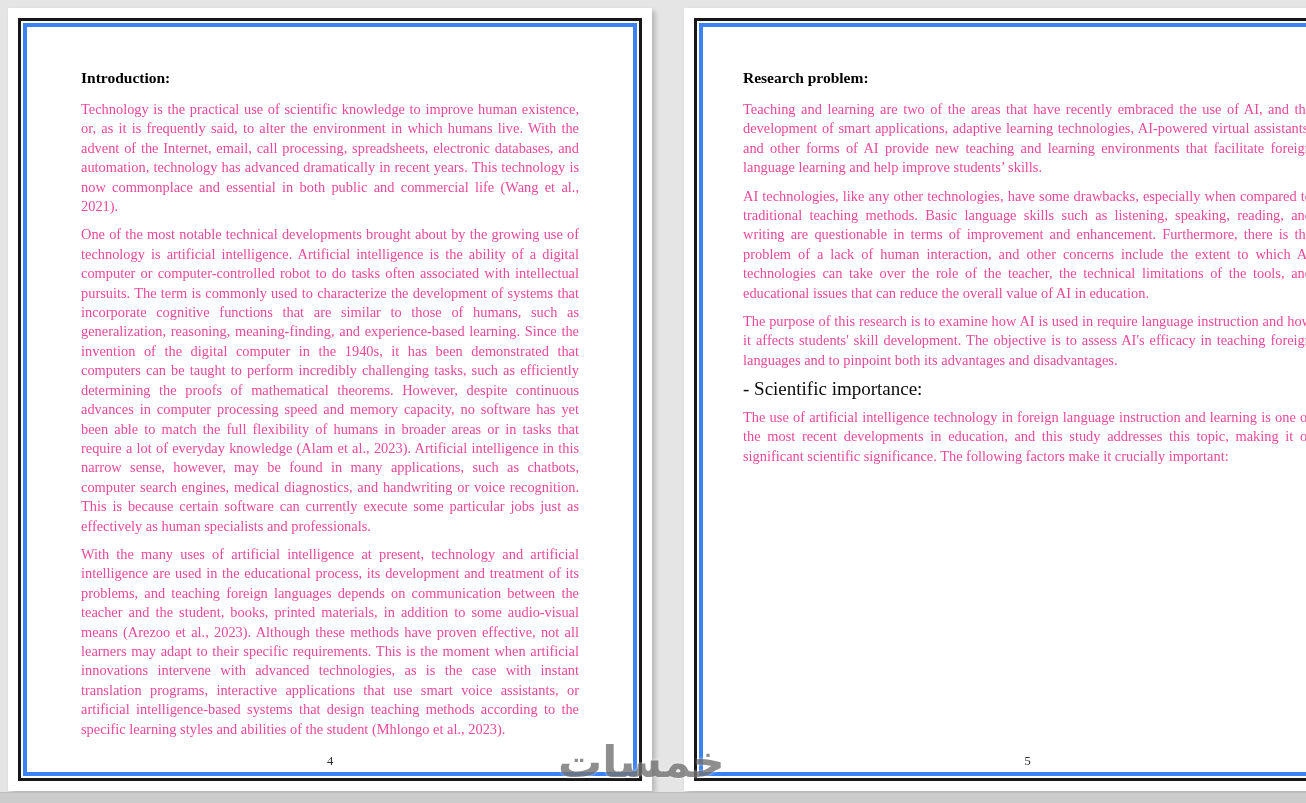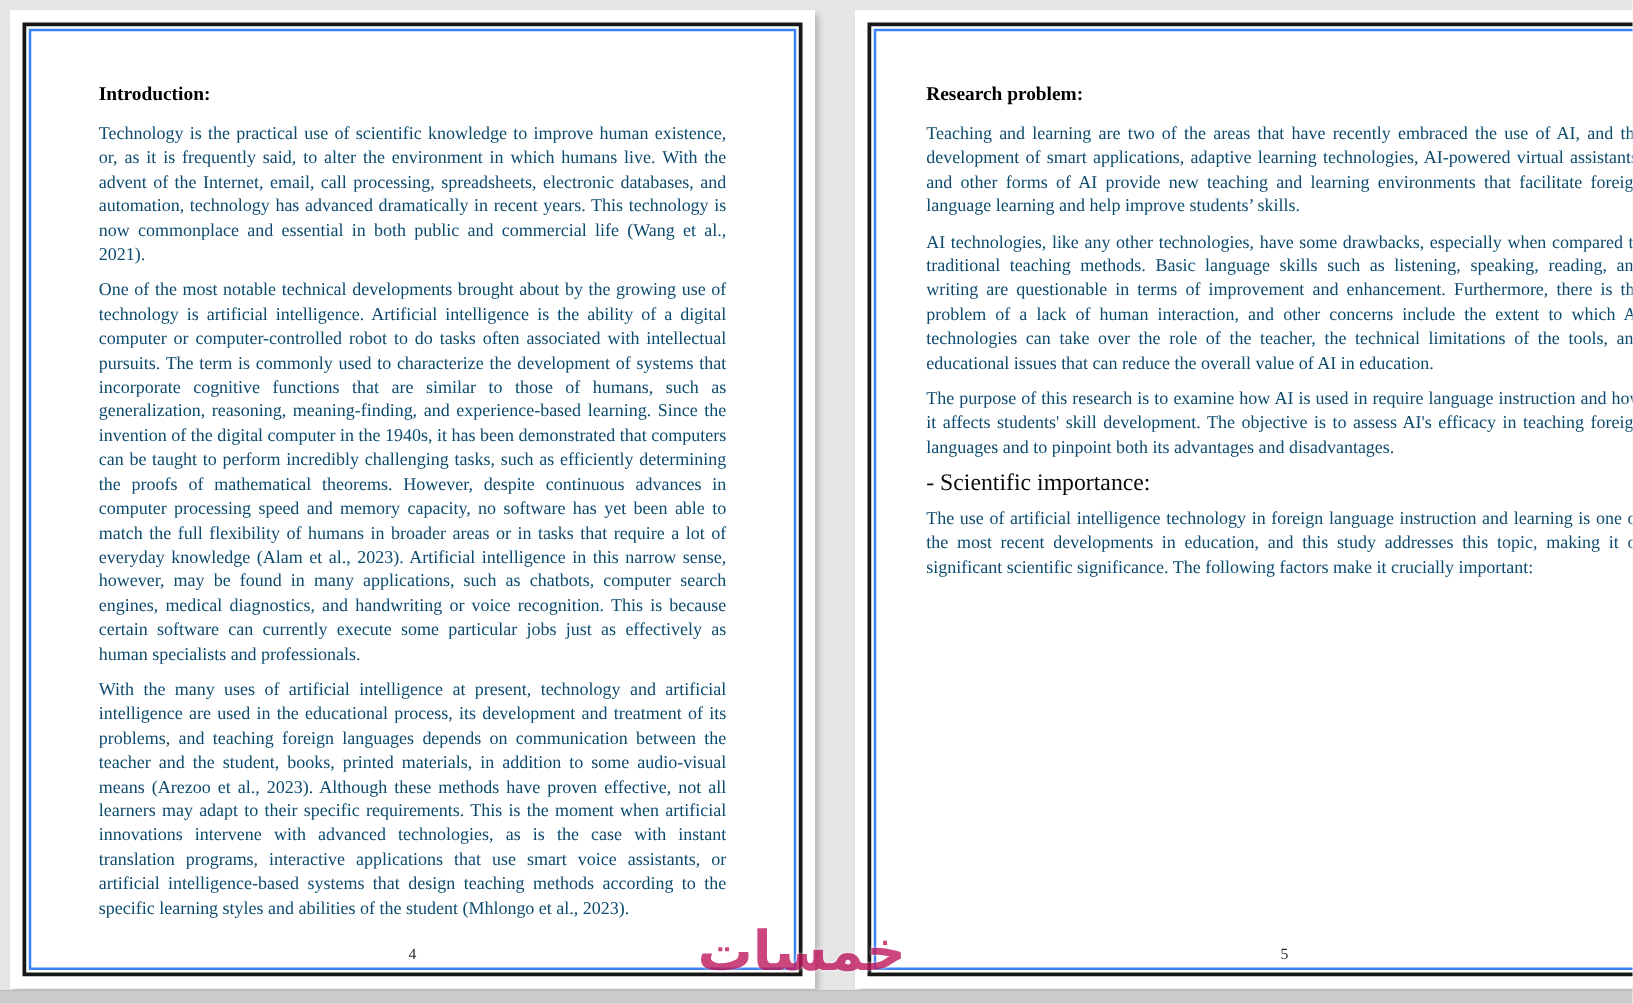--- a/index.html
+++ b/index.html
@@ -21,37 +21,37 @@
   }
   .page.left  { left: 8px;   width: 644px; }
   .page.right { left: 684px; width: 687px; }
   .frame-outer {
     width: 100%; height: 100%;
     border: 3px solid #171717;
     padding: 2px;
   }
   .frame-inner {
     width: 100%; height: 100%;
-    border: 2px solid #3b82f6;
+    border: 4px solid #3b82f6;
     position: relative;
     overflow: hidden;
   }
   .page.left  .frame-inner { padding: 42px 54px 20px 54px; }
   .page.right .frame-inner { padding: 42px 40px 20px 40px; }
   .heading {
     font-weight: bold;
     font-size: 15.5px;
     color: #000;
     margin: 0 0 13px 0;
   }
   .heading.gap-above { margin-top: 26px; }
   p.para {
     font-size: 14.4px;
     line-height: 19.4px;
-    color: #0c4a6e;
+    color: #ec4899;
     text-align: justify;
     margin: 0 0 9px 0;
   }
   .subheading {
     font-size: 19px;
     line-height: 19.4px;
     color: #0a0a0a;
     margin: 0 0 9px 0;
   }
   .page-num {
@@ -63,21 +63,21 @@
     color: #2a2a2a;
   }
   .watermark {
     position: absolute;
     left: 558px;
     top: 736px;
     z-index: 10;
     font-family: "DejaVu Sans", sans-serif;
     font-size: 44px;
     font-weight: bold;
-    color: #be185d;
+    color: #737373;
     opacity: 0.8;
     letter-spacing: 1px;
     text-shadow: 0 0 3px rgba(255,255,255,0.9);
     pointer-events: none;
   }
   .bottom-strip {
     position: absolute;
     left: 0; bottom: 0;
     width: 100%; height: 11px;
     background: #cccccc;

